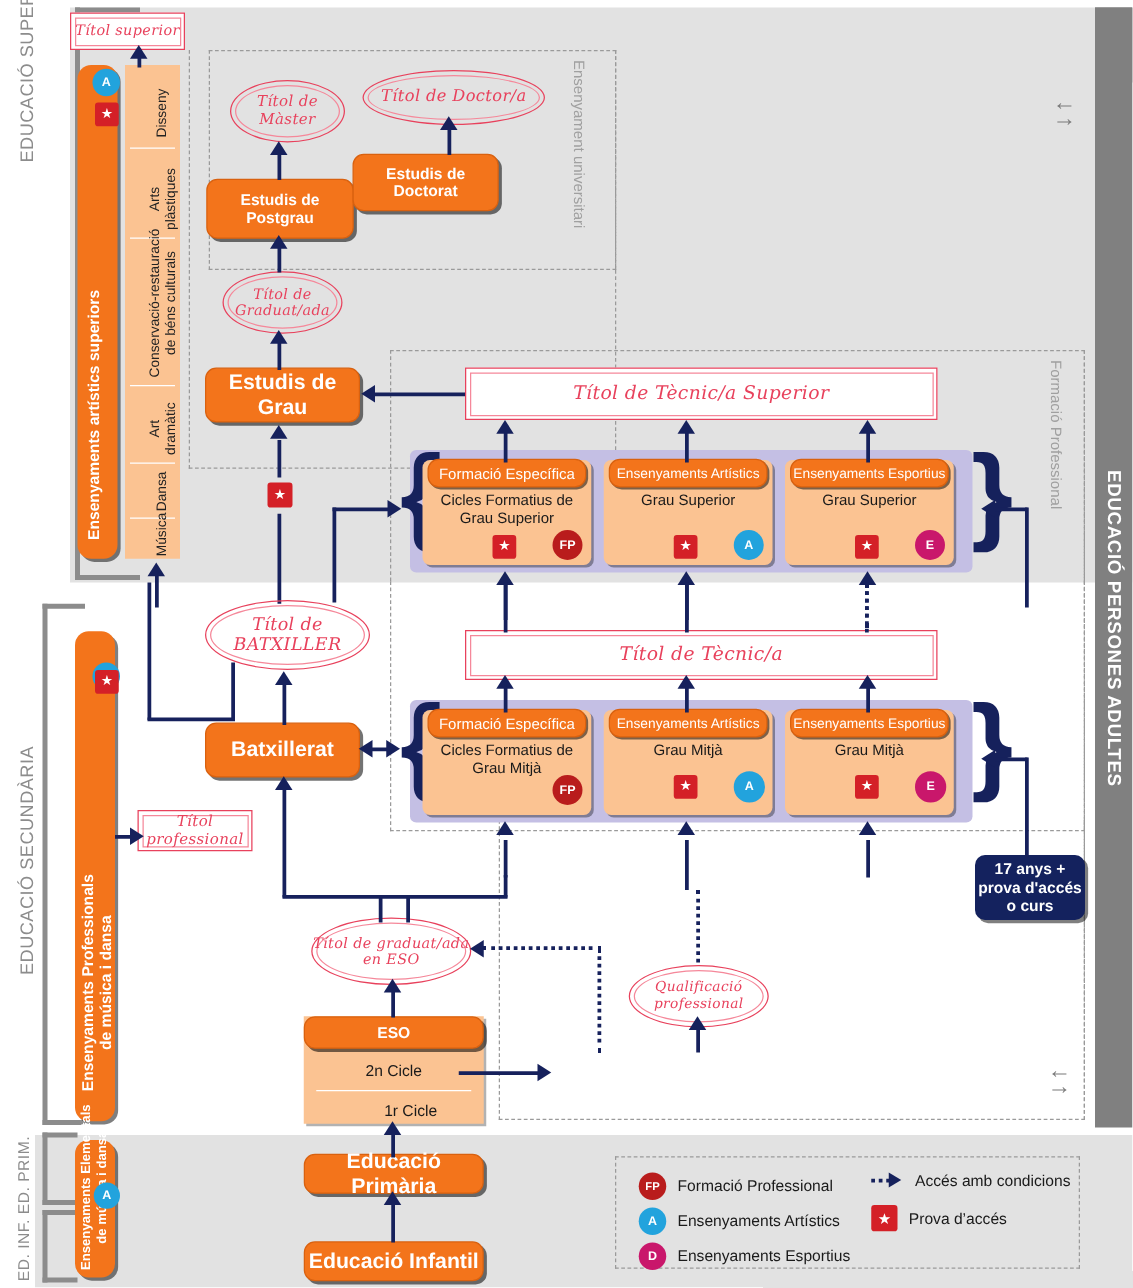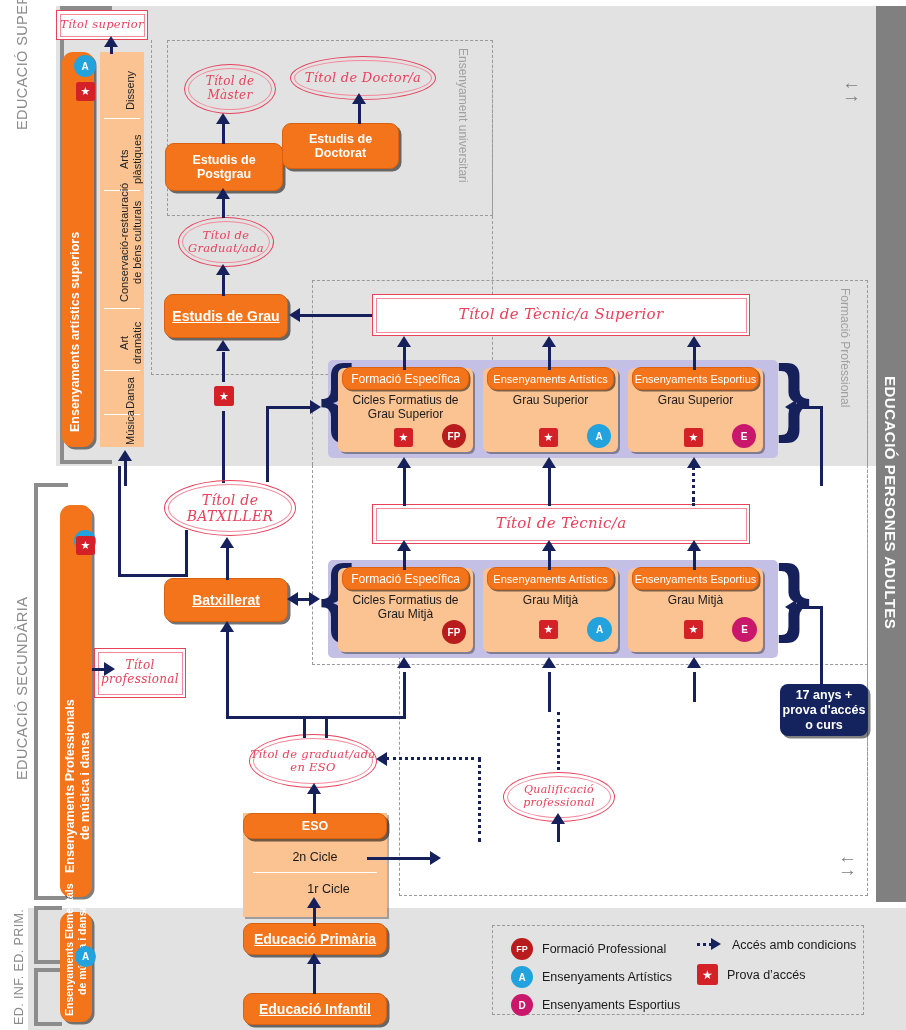--- a/index.html
+++ b/index.html
@@ -25,21 +25,21 @@
   .sidelabel.small{font-size:12.5px;}
 
   
   .bracket{border:4px solid #8c8c8c;border-right:none;}
 
   
   .obox{background:#f3741b;border-radius:9px;color:#fff;font-weight:bold;
         display:flex;align-items:center;justify-content:center;text-align:center;
         font-size:12.5px;line-height:1.15;box-shadow:2.5px 2.5px 0 rgba(0,0,0,.55);
         border:1px solid #d9610f;}
-  .obox.big{font-size:14px;text-decoration:underline;}
+  .obox.big{font-size:17px;}
 
   
   .pillar{background:#f3741b;border-radius:11px;box-shadow:2.5px 2.5px 0 rgba(0,0,0,.5);}
   .pillar .vtext{color:#fff;font-weight:bold;font-size:12.5px;line-height:1.2;
       text-align:center;white-space:nowrap;transform:rotate(-90deg);transform-origin:left top;}
 
   
   .lstrip{background:#fbc392;}
   .lstrip .cell{position:absolute;left:0;right:0;}
   .lstrip .cell .vtext{color:#222;font-size:11px;line-height:1.2;text-align:center;
@@ -364,37 +364,37 @@
   <div class="abs obox big" style="left:164px;top:578px;width:124px;height:44px;">
     <span>Batxillerat</span>
   </div>
   <div class="abs ln lnv" style="left:226px;top:546px;height:34px;"></div>
   <div class="abs ar ar-up" style="left:220px;top:537px;"></div>
 
   <div class="abs ln lnh" style="left:292px;top:598px;width:22px;"></div>
   <div class="abs arh ar-lf" style="left:287px;top:592px;"></div>
   <div class="abs arh ar-rt" style="left:309px;top:592px;"></div>
 
-  <div class="abs rectred" style="left:94px;top:648px;width:92px;height:50px;">
+  <div class="abs rectred" style="left:110px;top:648px;width:92px;height:33px;">
     <span class="hand" style="white-space:pre;font-size:12px;">Títol
 professional</span>
   </div>
   <div class="abs ln lnh" style="left:92px;top:668px;width:18px;"></div>
   <div class="abs arh ar-rt" style="left:104px;top:662px;"></div>
 
   <div class="abs ln lnv" style="left:118px;top:466px;height:110px;"></div>
   <div class="abs ln lnh" style="left:118px;top:574px;width:70px;"></div>
   <div class="abs ln lnv" style="left:185px;top:530px;height:46px;"></div>
 
   <div class="abs ellipse" style="left:249px;top:734px;width:128px;height:54px;">
     <span class="hand" style="white-space:pre;font-size:11.5px;">Títol de graduat/ada
 en ESO</span>
   </div>
 
-  <div class="abs" style="left:243px;top:813px;width:144px;height:104px;background:#fbc392;box-shadow:2px 2px 0 rgba(0,0,0,.3);">
+  <div class="abs" style="left:243px;top:813px;width:144px;height:86px;background:#fbc392;box-shadow:2px 2px 0 rgba(0,0,0,.3);">
     <div class="abs obox" style="left:0;top:0;width:144px;height:26px;font-size:12.5px;">
       <span>ESO</span>
       </div>
     <div class="abs" style="left:0;top:30px;width:144px;height:28px;display:flex;align-items:center;justify-content:center;font-size:12.5px;color:#1a1a1a;">
       <span>2n Cicle</span>
       </div>
     <div class="abs" style="left:10px;top:59px;width:124px;height:1px;background:#fff;"></div>
     <div class="abs" style="left:0;top:62px;width:144px;height:28px;display:flex;align-items:center;justify-content:center;font-size:12.5px;color:#1a1a1a;padding-left:27px;">
       <span>1r Cicle</span>
       </div>

